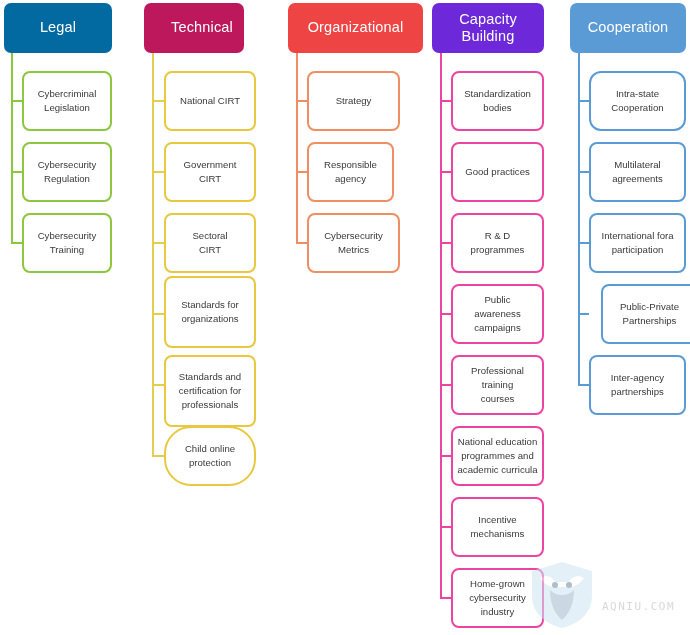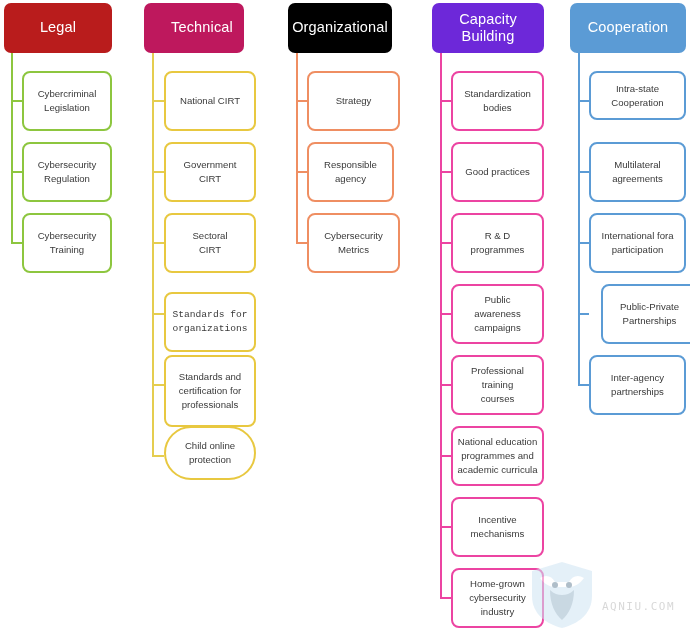--- a/index.html
+++ b/index.html
@@ -95,21 +95,21 @@
     color: #b9b9b9;
     letter-spacing: 1.5px;
     font-family: "DejaVu Sans Mono", monospace;
   }
 </style>
 </head>
 <body>
 
 <div id="diagram">
     <div class="column">
-      <div class="col-header" style="left: 4px; width: 108px; top: 3px; background: #b91c1c;">Legal</div>
+      <div class="col-header" style="left: 4px; width: 108px; top: 3px; background: #0369a1;">Legal</div>
       <div class="stem" style="left: 11px; top: 53px; height: 190px; background: rgb(141, 198, 63);"></div>
       <div class="branch" style="left: 11px; top: 100px; width: 11px; background: rgb(141, 198, 63);"></div>
       <div class="node" style="left: 22px; top: 71px; width: 90px; height: 60px; border-color: rgb(141, 198, 63);">
         <span>Cybercriminal<br>Legislation</span>
       </div>
       <div class="branch" style="left: 11px; top: 171px; width: 11px; background: rgb(141, 198, 63);"></div>
       <div class="node" style="left: 22px; top: 142px; width: 90px; height: 60px; border-color: rgb(141, 198, 63);">
         <span>Cybersecurity<br>Regulation</span>
       </div>
       <div class="branch" style="left: 11px; top: 242px; width: 11px; background: rgb(141, 198, 63);"></div>
@@ -126,34 +126,34 @@
       </div>
       <div class="branch" style="left: 152px; top: 171px; width: 12px; background: rgb(229, 205, 79);"></div>
       <div class="node" style="left: 164px; top: 142px; width: 92px; height: 60px; border-color: rgb(232, 200, 64);">
         <span>Government<br>CIRT</span>
       </div>
       <div class="branch" style="left: 152px; top: 242px; width: 12px; background: rgb(229, 205, 79);"></div>
       <div class="node" style="left: 164px; top: 213px; width: 92px; height: 60px; border-color: rgb(232, 200, 64);">
         <span>Sectoral<br>CIRT</span>
       </div>
       <div class="branch" style="left: 152px; top: 313px; width: 12px; background: rgb(229, 205, 79);"></div>
-      <div class="node" style="left: 164px; top: 292px; width: 92px; height: 60px; border-color: rgb(232, 200, 64); font-family: Liberation Mono, monospace;">
+      <div class="node" style="left: 164px; top: 276px; width: 92px; height: 72px; border-color: rgb(232, 200, 64);">
         <span>Standards for<br>organizations</span>
       </div>
       <div class="branch" style="left: 152px; top: 384px; width: 12px; background: rgb(229, 205, 79);"></div>
       <div class="node" style="left: 164px; top: 355px; width: 92px; height: 72px; border-color: rgb(232, 200, 64);">
         <span>Standards and<br>certification for<br>professionals</span>
       </div>
       <div class="branch" style="left: 152px; top: 455px; width: 12px; background: rgb(229, 205, 79);"></div>
-      <div class="node" style="left: 164px; top: 426px; width: 92px; height: 54px; border-color: rgb(232, 200, 64); border-radius: 27px;">
+      <div class="node" style="left: 164px; top: 426px; width: 92px; height: 60px; border-color: rgb(232, 200, 64); border-radius: 27px;">
         <span>Child online<br>protection</span>
       </div>
     </div>
     <div class="column">
-      <div class="col-header" style="left: 288px; width: 104px; top: 3px; background: #000000;">Organizational</div>
+      <div class="col-header" style="left: 288px; width: 135px; top: 3px; background: #ef4444;">Organizational</div>
       <div class="stem" style="left: 296px; top: 53px; height: 190px; background: rgb(239, 142, 98);"></div>
       <div class="branch" style="left: 296px; top: 100px; width: 11px; background: rgb(239, 142, 98);"></div>
       <div class="node" style="left: 307px; top: 71px; width: 93px; height: 60px; border-color: rgb(239, 142, 98);">
         <span>Strategy</span>
       </div>
       <div class="branch" style="left: 296px; top: 171px; width: 11px; background: rgb(239, 142, 98);"></div>
       <div class="node" style="left: 307px; top: 142px; width: 87px; height: 60px; border-color: rgb(239, 142, 98);">
         <span>Responsible<br>agency</span>
       </div>
       <div class="branch" style="left: 296px; top: 242px; width: 11px; background: rgb(239, 142, 98);"></div>
@@ -194,21 +194,21 @@
       </div>
       <div class="branch" style="left: 440px; top: 597px; width: 11px; background: rgb(236, 68, 162);"></div>
       <div class="node" style="left: 451px; top: 568px; width: 93px; height: 60px; border-color: rgb(236, 68, 162);">
         <span>Home-grown<br>cybersecurity<br>industry</span>
       </div>
     </div>
     <div class="column">
       <div class="col-header" style="left: 570px; width: 116px; top: 3px; background: rgb(91, 155, 213);">Cooperation</div>
       <div class="stem" style="left: 578px; top: 53px; height: 332px; background: rgb(91, 155, 213);"></div>
       <div class="branch" style="left: 578px; top: 100px; width: 11px; background: rgb(91, 155, 213);"></div>
-      <div class="node" style="left: 589px; top: 71px; width: 97px; height: 49px; border-color: rgb(91, 155, 213);">
+      <div class="node" style="left: 589px; top: 71px; width: 97px; height: 60px; border-color: rgb(91, 155, 213); border-radius: 12px;">
         <span>Intra-state<br>Cooperation</span>
       </div>
       <div class="branch" style="left: 578px; top: 171px; width: 11px; background: rgb(91, 155, 213);"></div>
       <div class="node" style="left: 589px; top: 142px; width: 97px; height: 60px; border-color: rgb(91, 155, 213);">
         <span>Multilateral<br>agreements</span>
       </div>
       <div class="branch" style="left: 578px; top: 242px; width: 11px; background: rgb(91, 155, 213);"></div>
       <div class="node" style="left: 589px; top: 213px; width: 97px; height: 60px; border-color: rgb(91, 155, 213);">
         <span>International fora<br>participation</span>
       </div>

